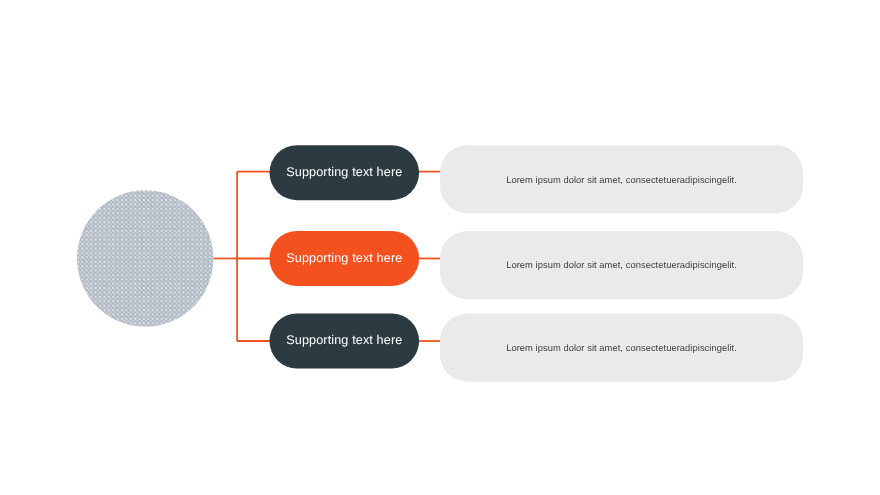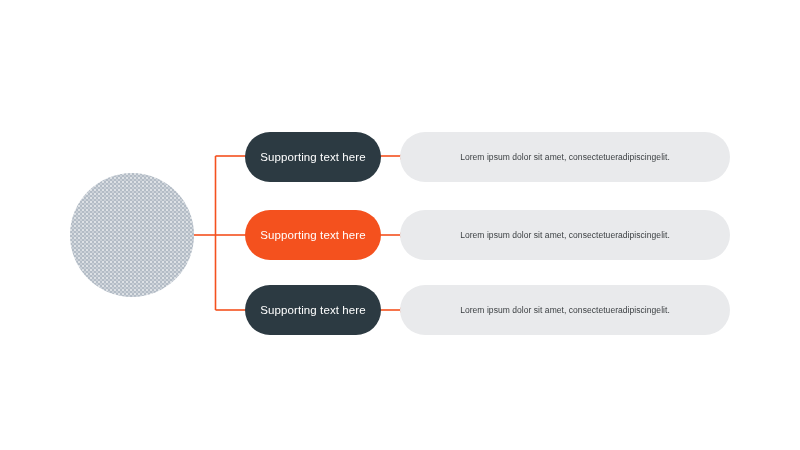--- a/index.html
+++ b/index.html
@@ -80,21 +80,21 @@
     font-weight: 400;
     letter-spacing: 0.1px;
     white-space: nowrap;
   }
 
   .detail-panel {
     position: absolute;
     left: 400px;
     top: 0;
     width: 330px;
-    height: 50px;
+    height: 62px;
     border-radius: 25px;
     background: #e9eaec;
     display: flex;
     align-items: center;
     justify-content: center;
     box-sizing: border-box;
     padding: 0 28px;
   }
 
   .detail-text {

